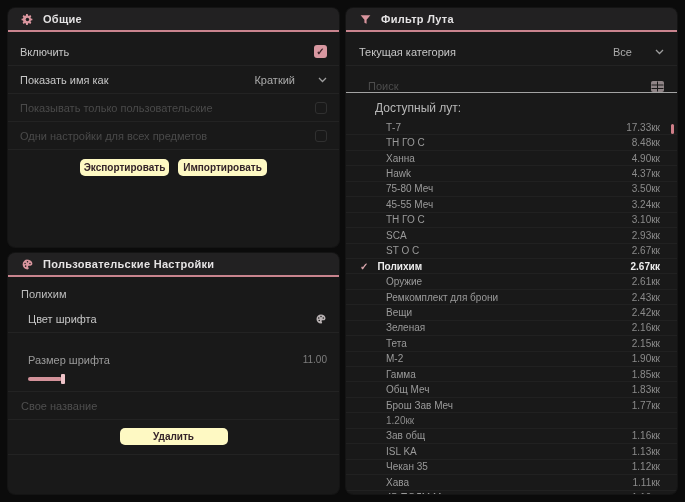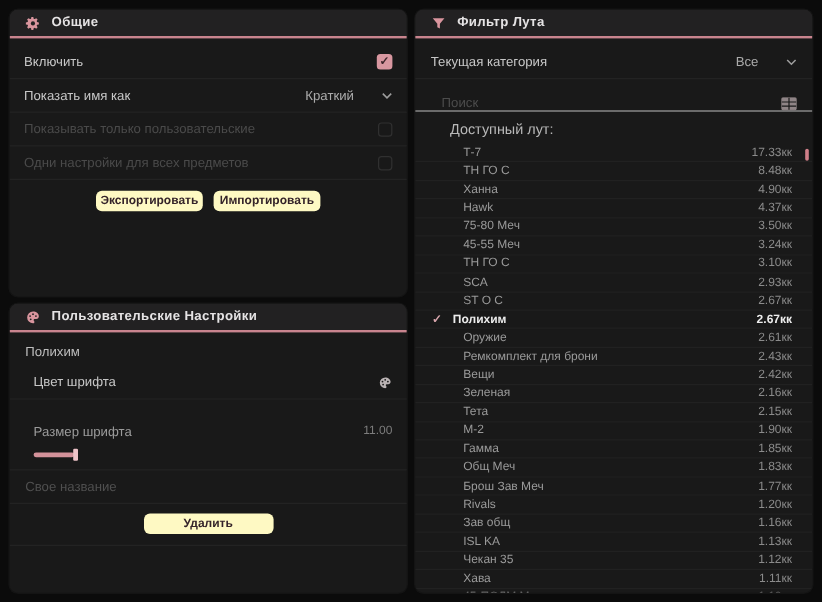--- a/index.html
+++ b/index.html
@@ -302,21 +302,20 @@
           </div>
 
           <div class="loot-row">
 
             <span class="nm">Брош Зав Меч</span>
             <span class="val">1.77кк</span>
           </div>
 
           <div class="loot-row">
 
-            <span class="nm">Rivals</span>
             <span class="val">1.20кк</span>
           </div>
 
           <div class="loot-row">
 
             <span class="nm">Зав общ</span>
             <span class="val">1.16кк</span>
           </div>
 
           <div class="loot-row">

